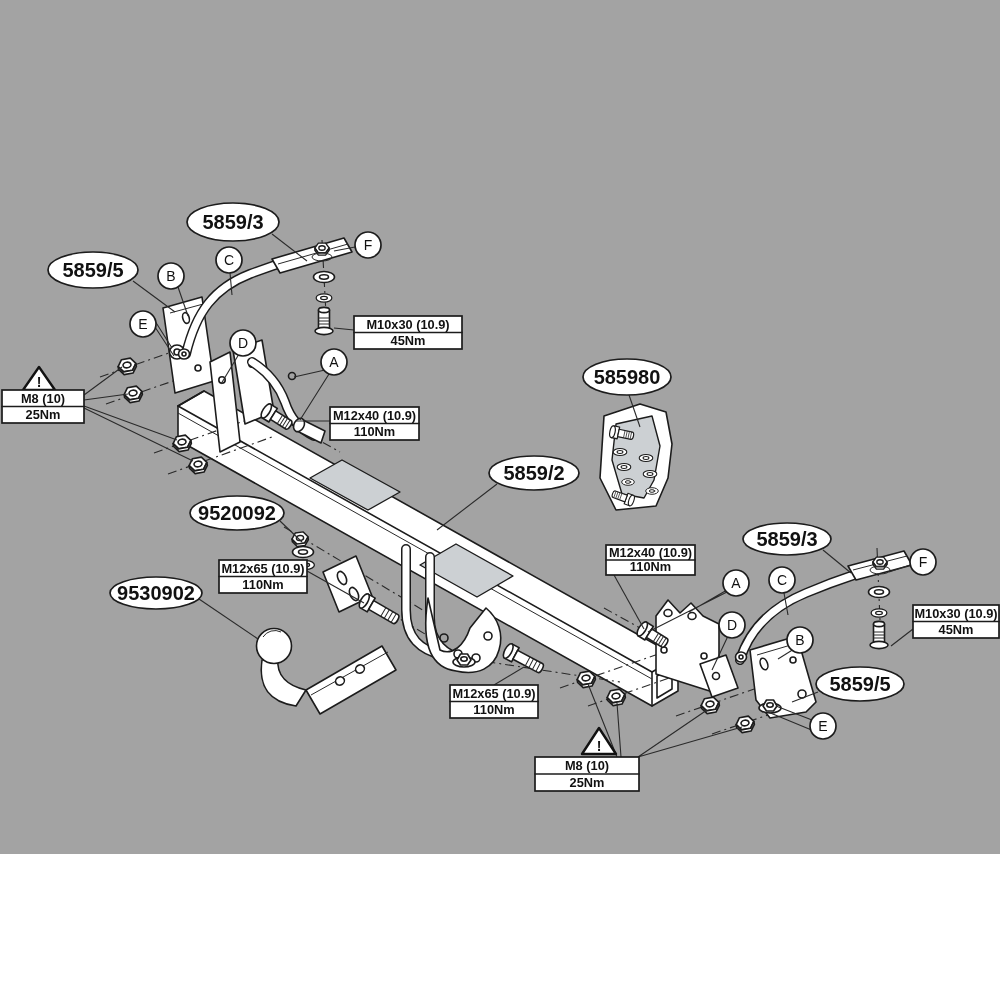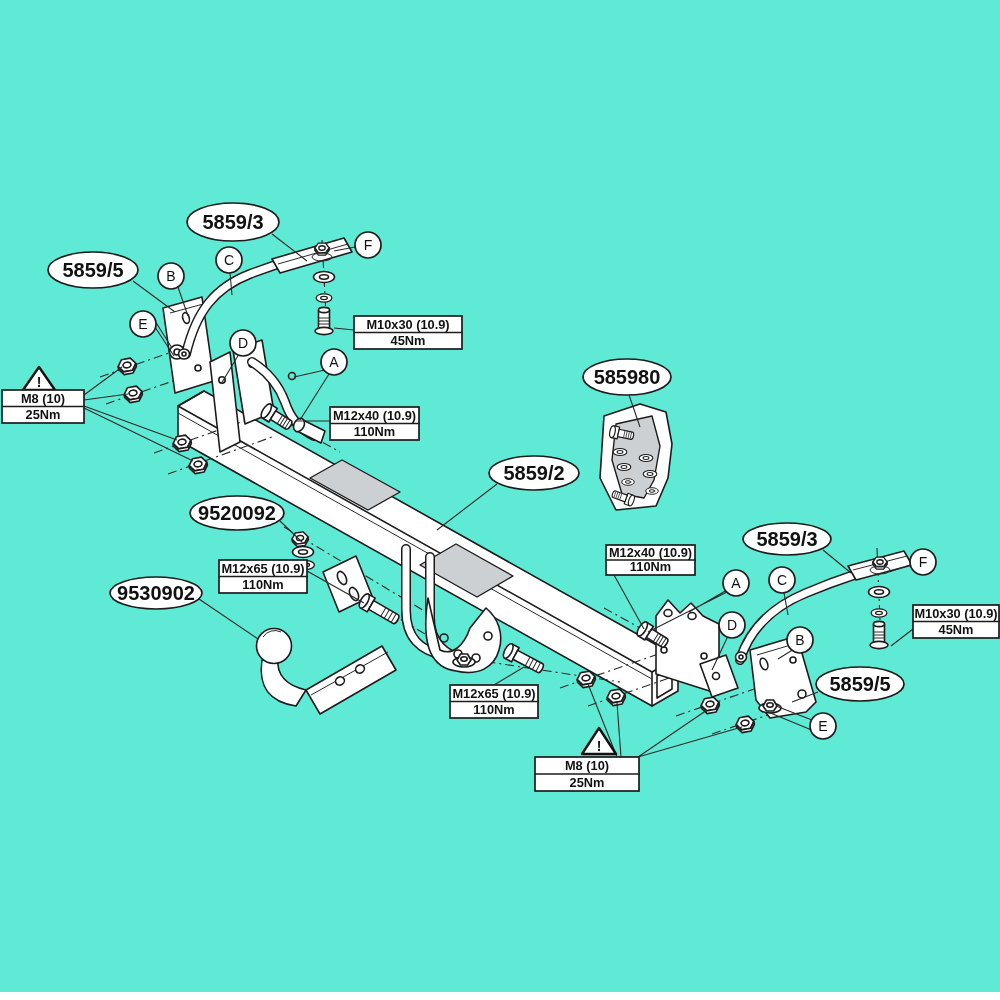--- a/index.html
+++ b/index.html
@@ -1,16 +1,16 @@
 <!DOCTYPE html>
 <html><head>
 <meta charset="utf-8">
 <style>
   html,body{margin:0;padding:0;background:#ffffff;}
-  .stage{position:relative;width:1000px;height:992px;background:#5eead4;overflow:hidden;}
+  .stage{position:relative;width:1000px;height:854px;background:#a3a3a3;overflow:hidden;}
   svg text{font-family:"Liberation Sans","DejaVu Sans",sans-serif;fill:#111;}
   .ln{fill:none;stroke:#1c1c1c;stroke-width:1.6;stroke-linejoin:round;stroke-linecap:round;}
   .fw{fill:#ffffff;stroke:#1c1c1c;stroke-width:1.6;stroke-linejoin:round;}
   .thin{fill:none;stroke:#2a2a2a;stroke-width:1;}
   .shade{fill:#ccd0d3;stroke:#1c1c1c;stroke-width:1.4;stroke-linejoin:round;}
   .band{stroke:#1c1c1c;stroke-width:10;fill:none;stroke-linecap:round;}
   .bandin{stroke:#ffffff;stroke-width:7;fill:none;stroke-linecap:round;}
   .dd{stroke:#2a2a2a;stroke-width:1.1;fill:none;stroke-dasharray:9 4 2 4;}
   .leader{stroke:#2a2a2a;stroke-width:1.1;fill:none;}
   .lblshape{fill:#ffffff;stroke:#1c1c1c;stroke-width:1.7;}

